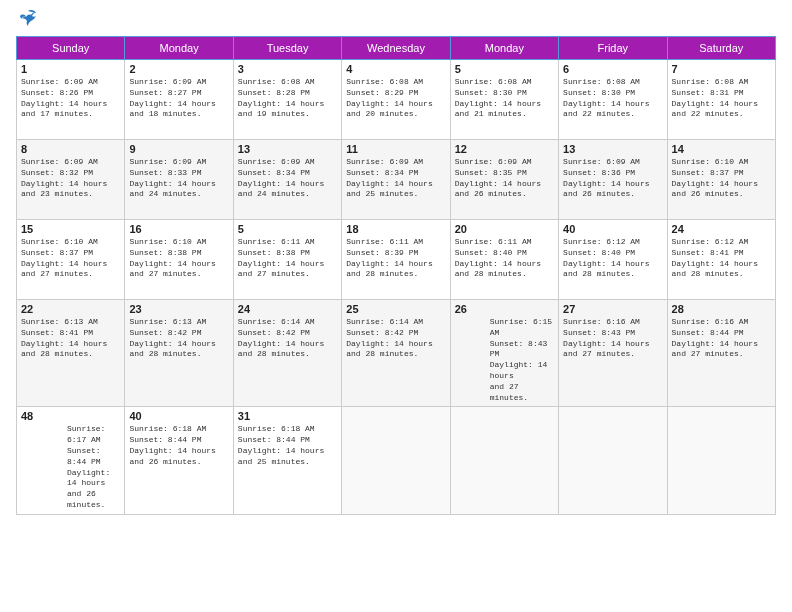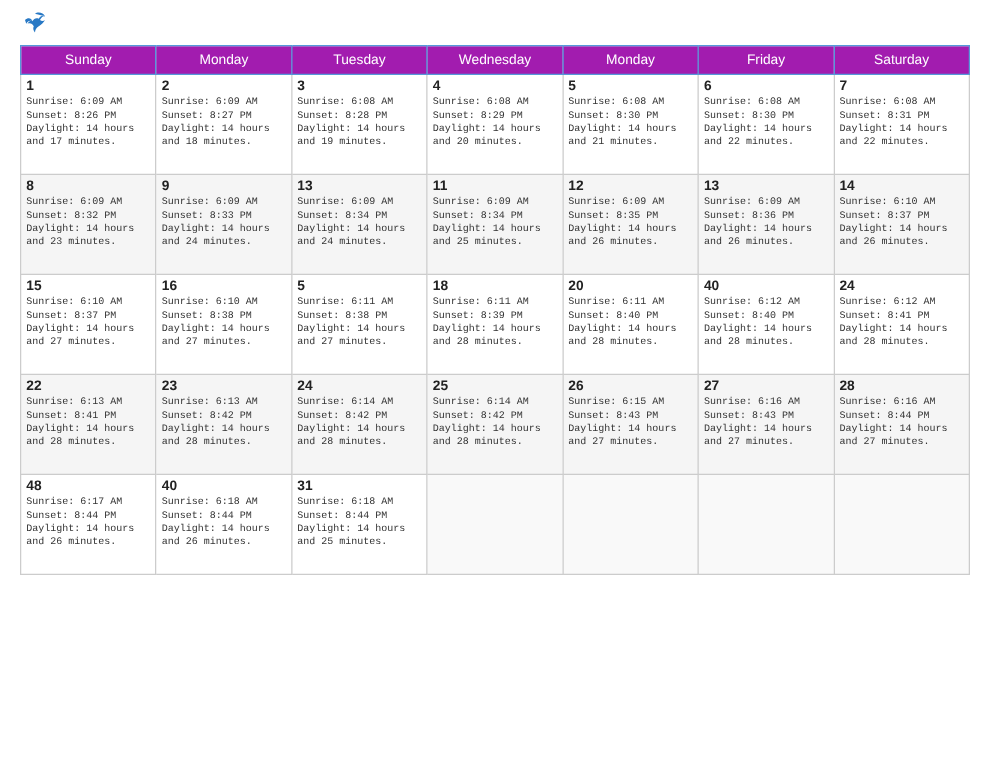--- a/index.html
+++ b/index.html
@@ -308,21 +308,21 @@
           </td>
           <td>
             <span class="day-number">25</span>
             <div class="day-info" style="white-space: pre-line;">Sunrise: 6:14 AM
 Sunset: 8:42 PM
 Daylight: 14 hours
 and 28 minutes.</div>
           </td>
           <td>
             <span class="day-number">26</span>
-            <div class="day-info" style="white-space: pre-line;">Sunrise: 6:15 AM
+            <div class="day-info" style="white-space: pre-line; margin-left: 35px;">Sunrise: 6:15 AM
 Sunset: 8:43 PM
 Daylight: 14 hours
 and 27 minutes.</div>
           </td>
           <td>
             <span class="day-number">27</span>
             <div class="day-info" style="white-space: pre-line;">Sunrise: 6:16 AM
 Sunset: 8:43 PM
 Daylight: 14 hours
 and 27 minutes.</div>
@@ -331,21 +331,21 @@
             <span class="day-number">28</span>
             <div class="day-info" style="white-space: pre-line;">Sunrise: 6:16 AM
 Sunset: 8:44 PM
 Daylight: 14 hours
 and 27 minutes.</div>
           </td>
         </tr>
         <tr>
           <td>
             <span class="day-number">48</span>
-            <div class="day-info" style="white-space: pre-line;">Sunrise: 6:17 AM
+            <div class="day-info" style="white-space: pre-line; margin-left: 46px;">Sunrise: 6:17 AM
 Sunset: 8:44 PM
 Daylight: 14 hours
 and 26 minutes.</div>
           </td>
           <td>
             <span class="day-number">40</span>
             <div class="day-info" style="white-space: pre-line;">Sunrise: 6:18 AM
 Sunset: 8:44 PM
 Daylight: 14 hours
 and 26 minutes.</div>

